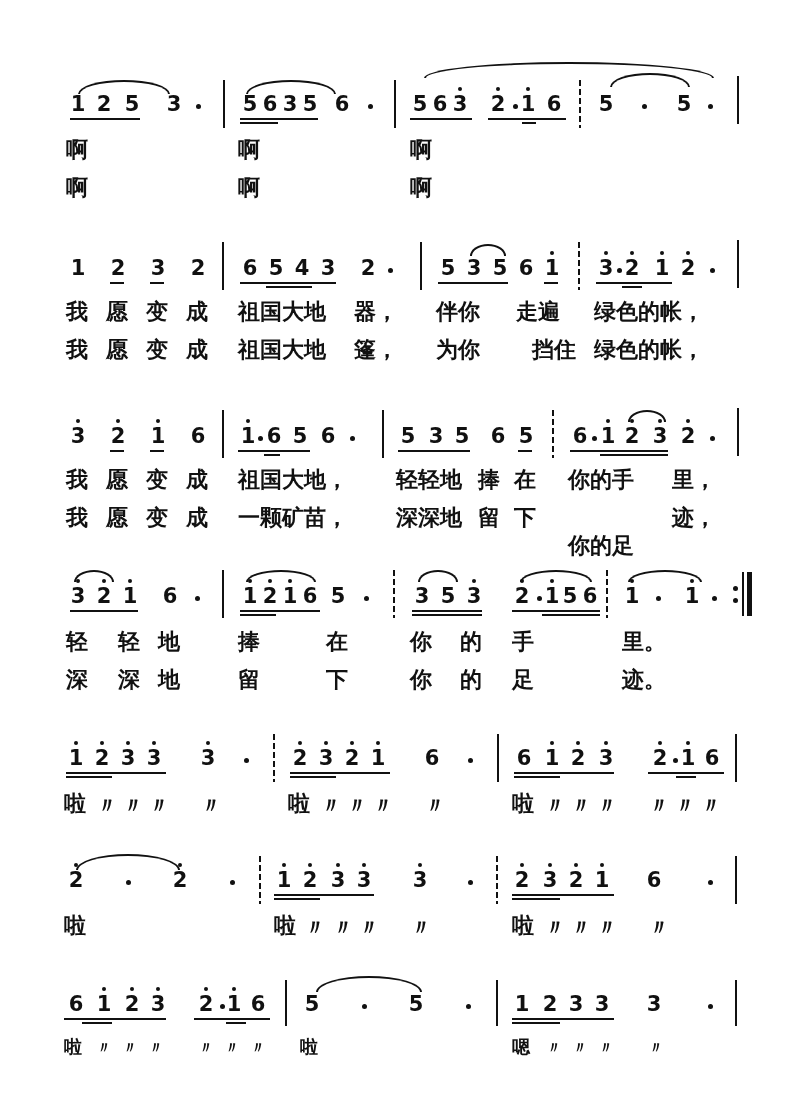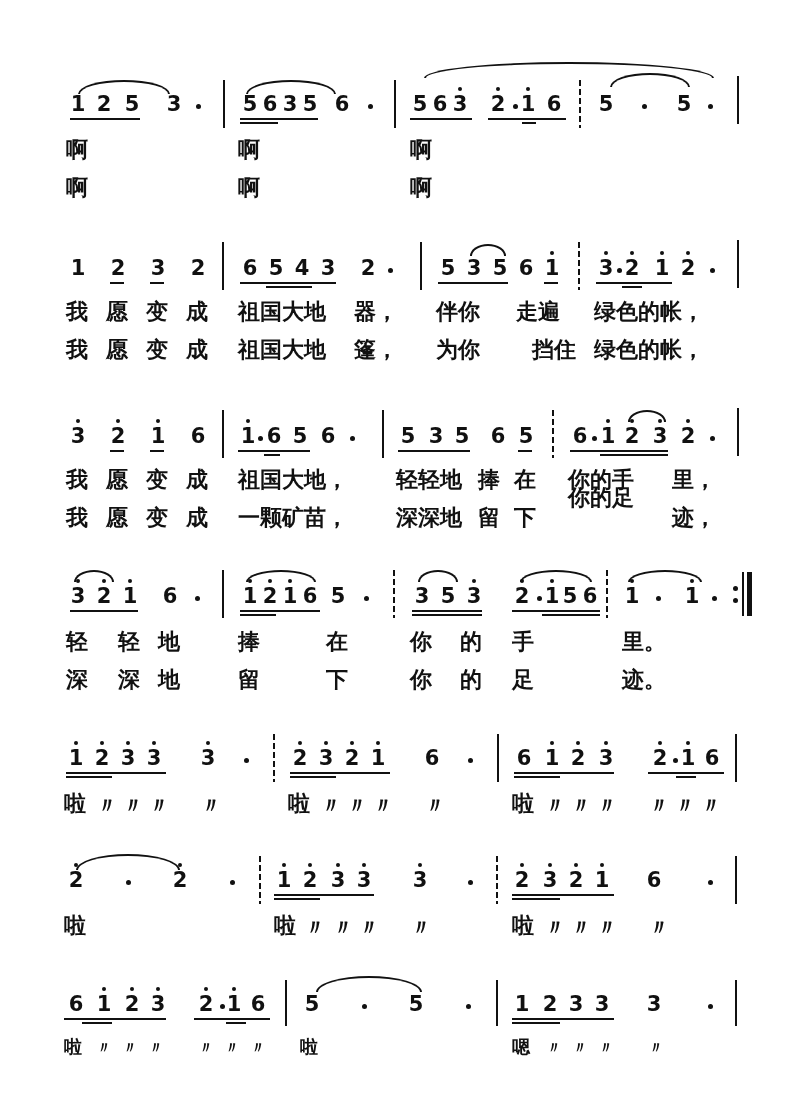--- a/index.html
+++ b/index.html
@@ -185,21 +185,21 @@
     <span class="lyric" style="left:568px;top:468px;">你的手</span>
     <span class="lyric" style="left:672px;top:468px;">里，</span>
     <span class="lyric" style="left:66px;top:506px;">我</span>
     <span class="lyric" style="left:106px;top:506px;">愿</span>
     <span class="lyric" style="left:146px;top:506px;">变</span>
     <span class="lyric" style="left:186px;top:506px;">成</span>
     <span class="lyric" style="left:238px;top:506px;">一颗矿苗，</span>
     <span class="lyric" style="left:396px;top:506px;">深深地</span>
     <span class="lyric" style="left:478px;top:506px;">留</span>
     <span class="lyric" style="left:514px;top:506px;">下</span>
-    <span class="lyric" style="left:568px;top:486px;">你的足</span>
+    <span class="lyric" style="left:568px;top:534px;">你的足</span>
     <span class="lyric" style="left:672px;top:506px;">迹，</span>
   </div>
 
   <div class="system" style="top:0;">
     <div class="slur" style="left:74px;top:570px;width:36px;height:10px;"></div>
     <div class="slur" style="left:246px;top:570px;width:66px;height:10px;"></div>
     <div class="slur" style="left:418px;top:570px;width:36px;height:10px;"></div>
     <div class="slur" style="left:520px;top:570px;width:68px;height:10px;"></div>
     <div class="slur" style="left:628px;top:570px;width:70px;height:10px;"></div>
 

